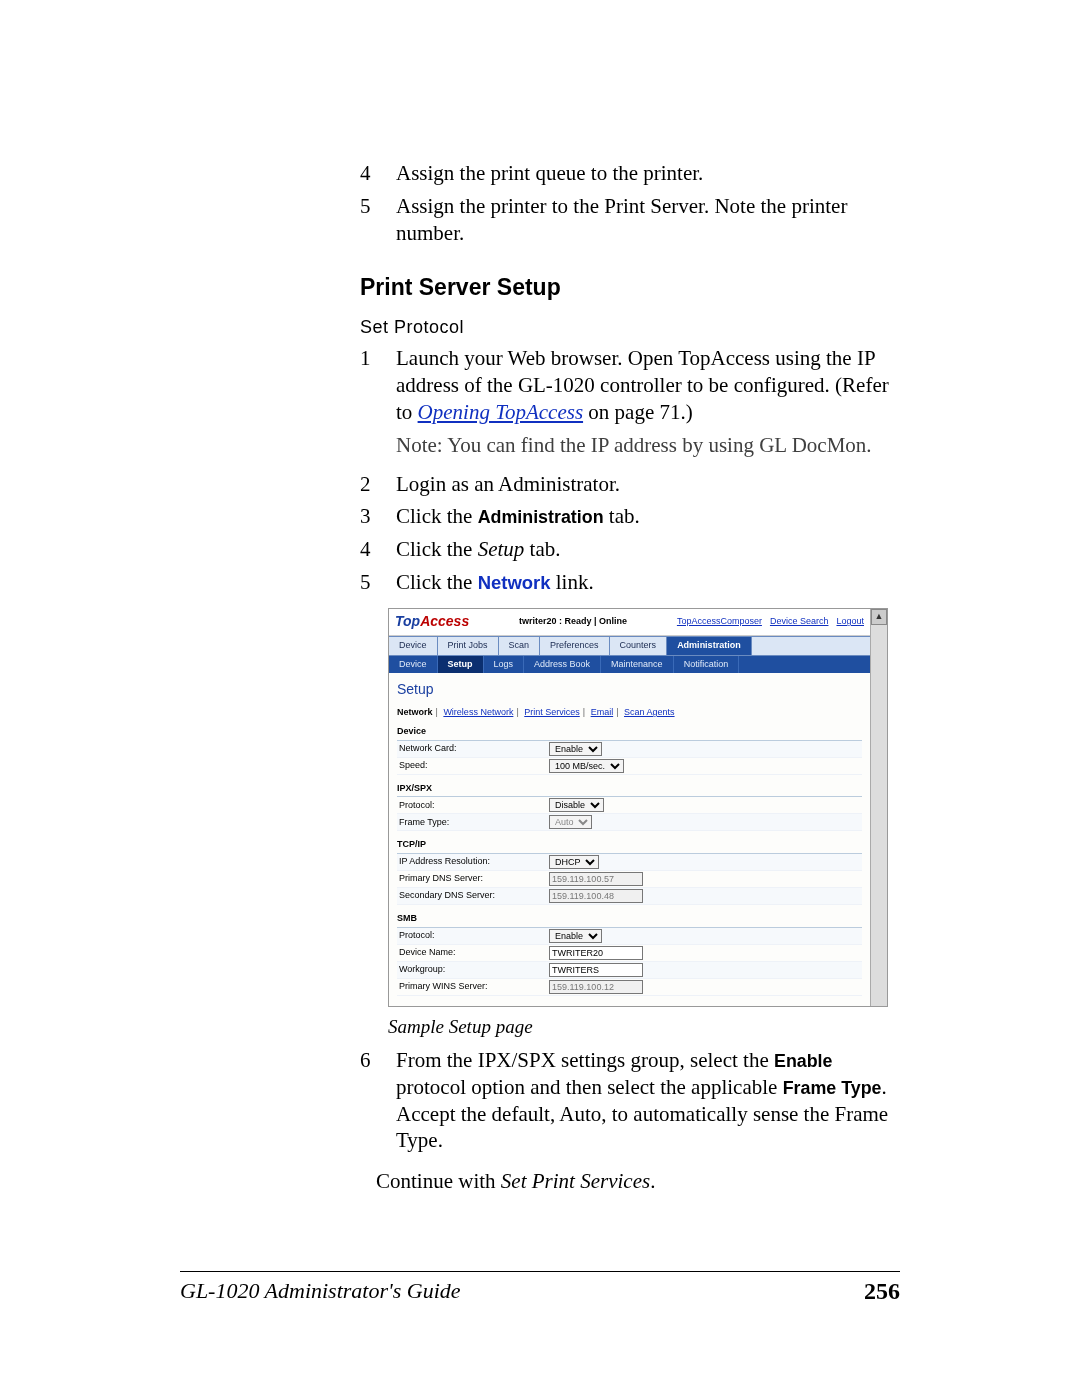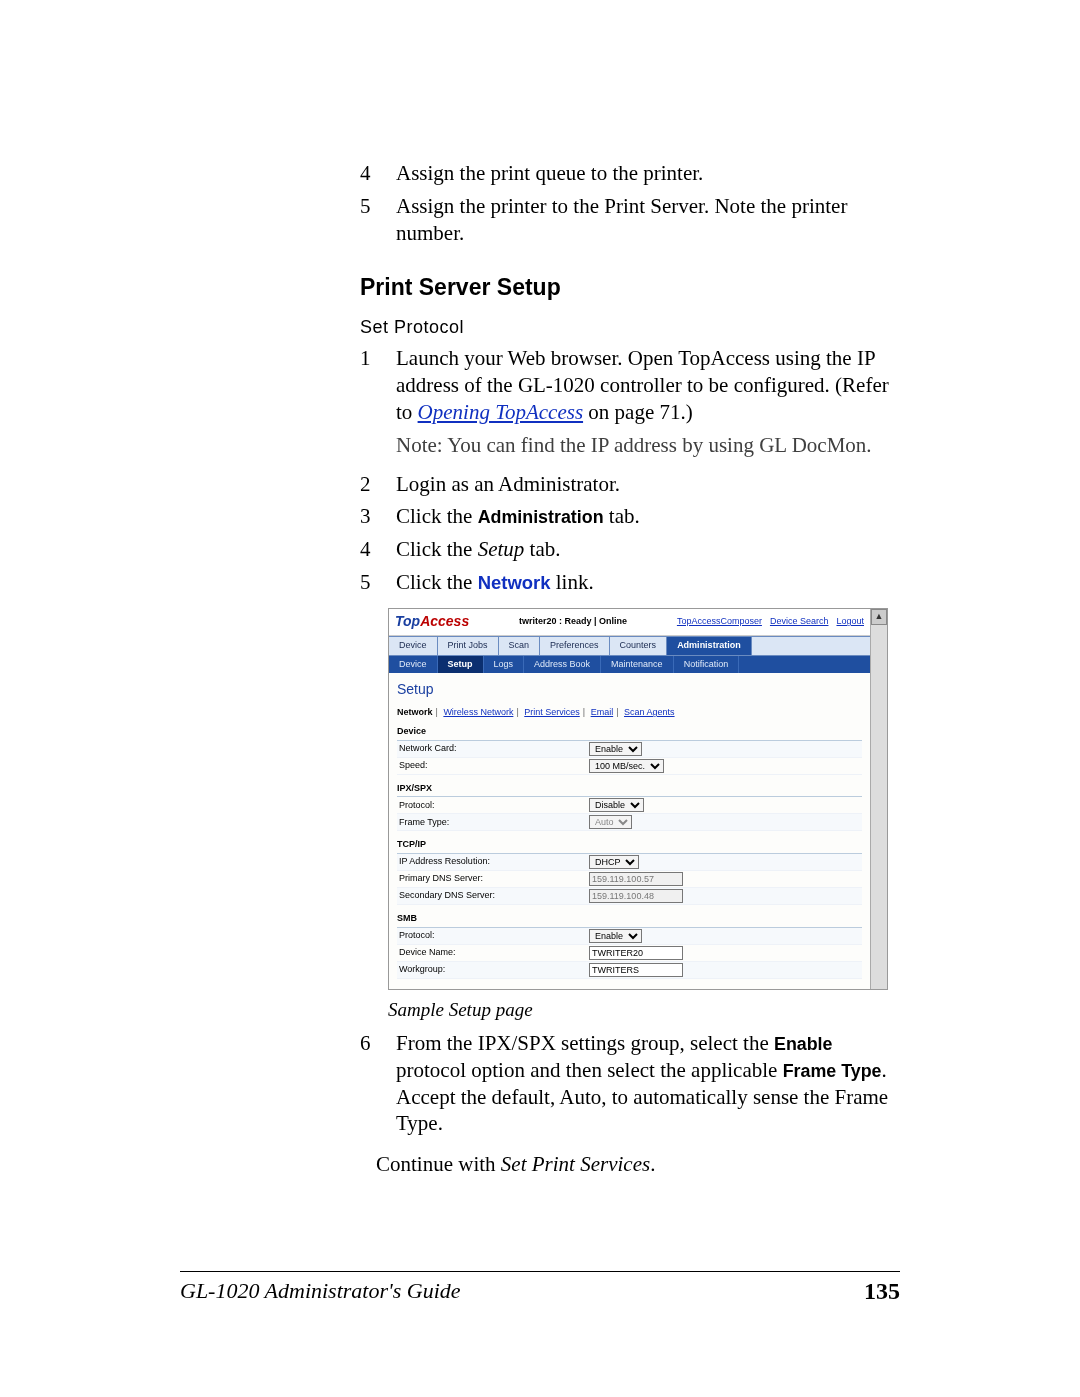--- a/index.html
+++ b/index.html
@@ -139,21 +139,20 @@
     font-size: 9px;
     border-bottom: 1px solid #bcd;
     padding: 2px 0;
     margin-top: 6px;
   }
   .ta-row {
     display: flex;
     align-items: center;
     padding: 1px 0;
     border-bottom: 1px solid #eef2f8;
-    gap: 40px;
   }
   .ta-row:nth-child(even){ background:#f6f9fc; }
   .ta-label { width: 150px; font-size: 9px; padding-left:2px;}
   .ta-field { font-size: 9px; }
   .ta-select {
     font-size: 9px;
     height: 14px;
     border: 1px solid #777;
     background: #f4f4f4;
     padding: 0 1px;
@@ -317,20 +316,24 @@
                 <div class="ta-field"><select class="ta-select"><option>Enable</option></select></div>
               </div>
               <div class="ta-row">
                 <div class="ta-label">Device Name:</div>
                 <div class="ta-field"><input class="ta-input" value="TWRITER20" style=""></div>
               </div>
               <div class="ta-row">
                 <div class="ta-label">Workgroup:</div>
                 <div class="ta-field"><input class="ta-input" value="TWRITERS" style=""></div>
               </div>
+              <div class="ta-row">
+                <div class="ta-label">Primary WINS Server:</div>
+                <div class="ta-field"><input class="ta-input gray" value="159.119.100.12" style=""></div>
+              </div>
             </div>
         </div>
       </div>
       <div class="ta-scroll">
         <div class="arrow">▲</div>
       </div>
     </div>
 
     <div class="caption">Sample Setup page</div>
 
@@ -343,14 +346,14 @@
 
     <div class="after-list">
       <span>Continue with </span><span class="italic">Set Print Services</span><span>.</span>
     </div>
 
   </div>
 </div>
 
 <div class="footer">
   <span>GL-1020 Administrator's Guide</span>
-  <span class="pnum">135</span>
+  <span class="pnum">256</span>
 </div>
 
 </body></html>

